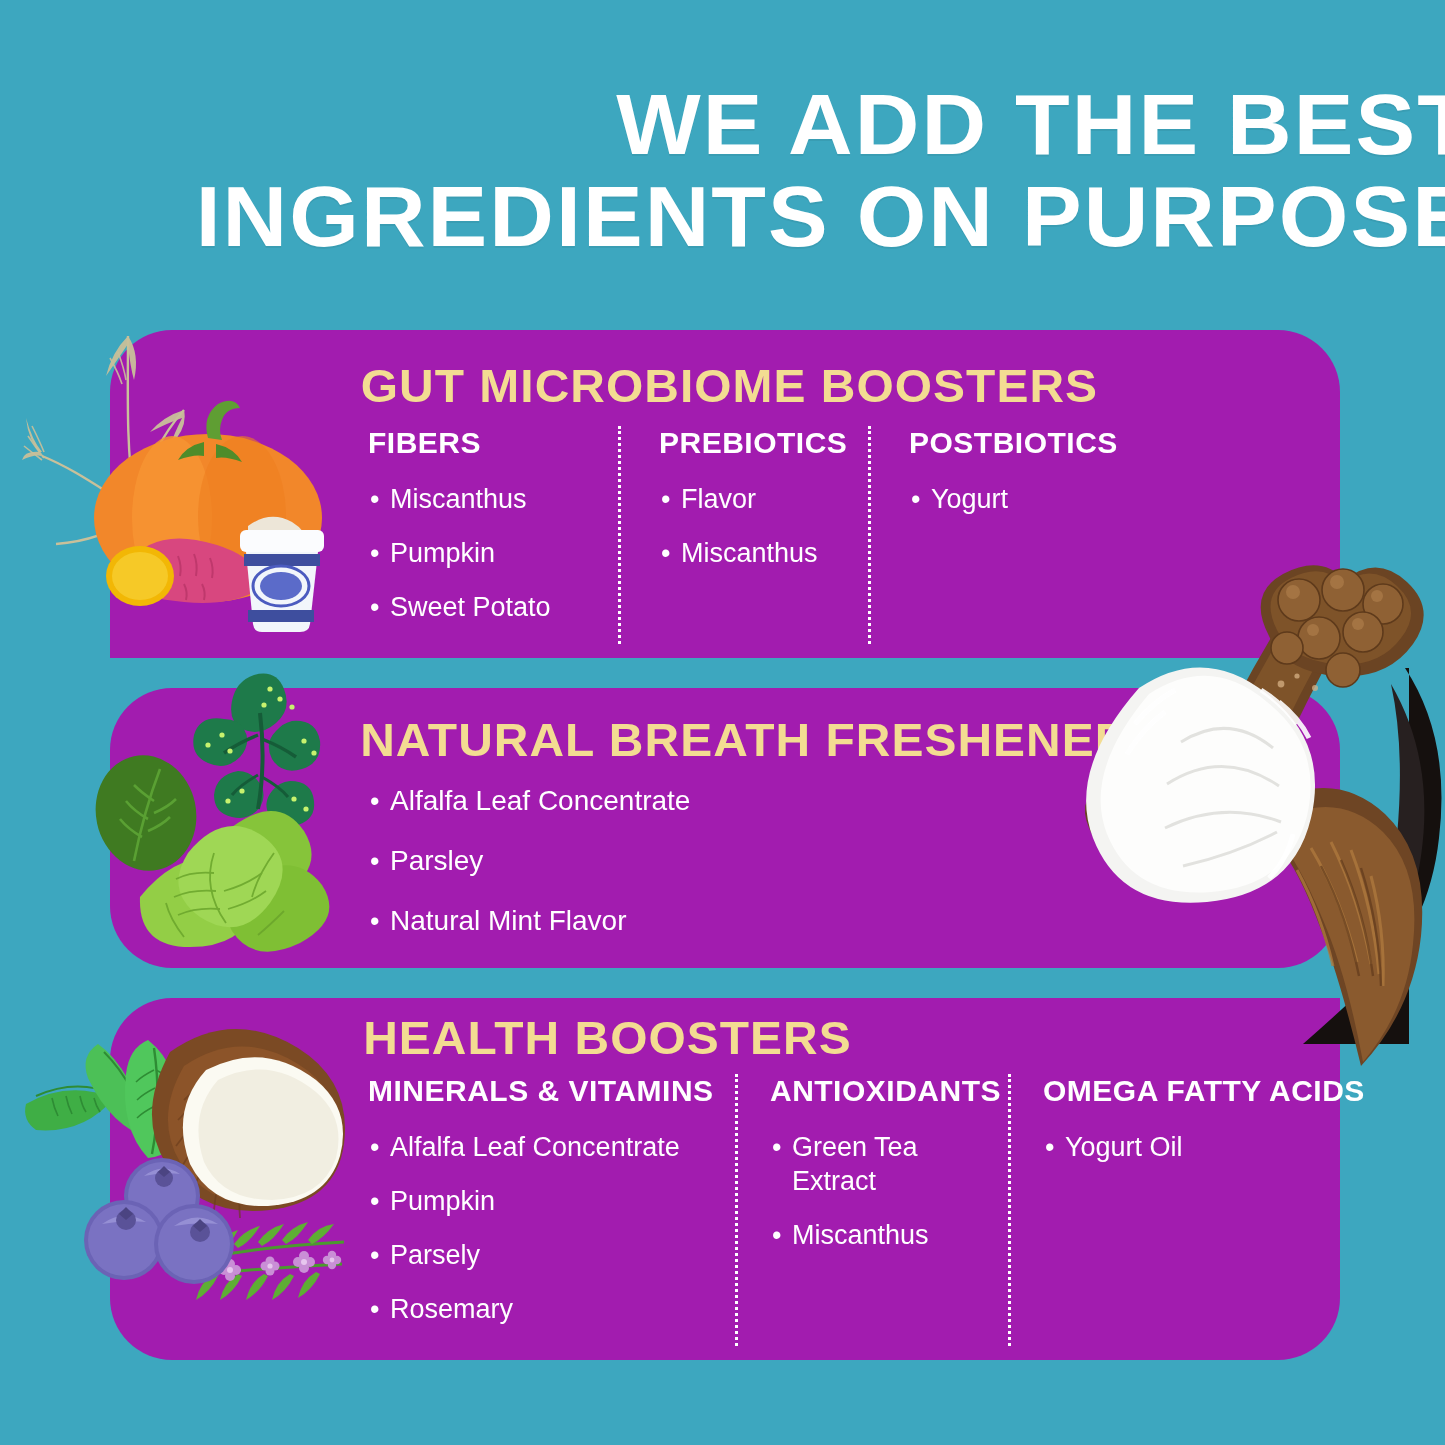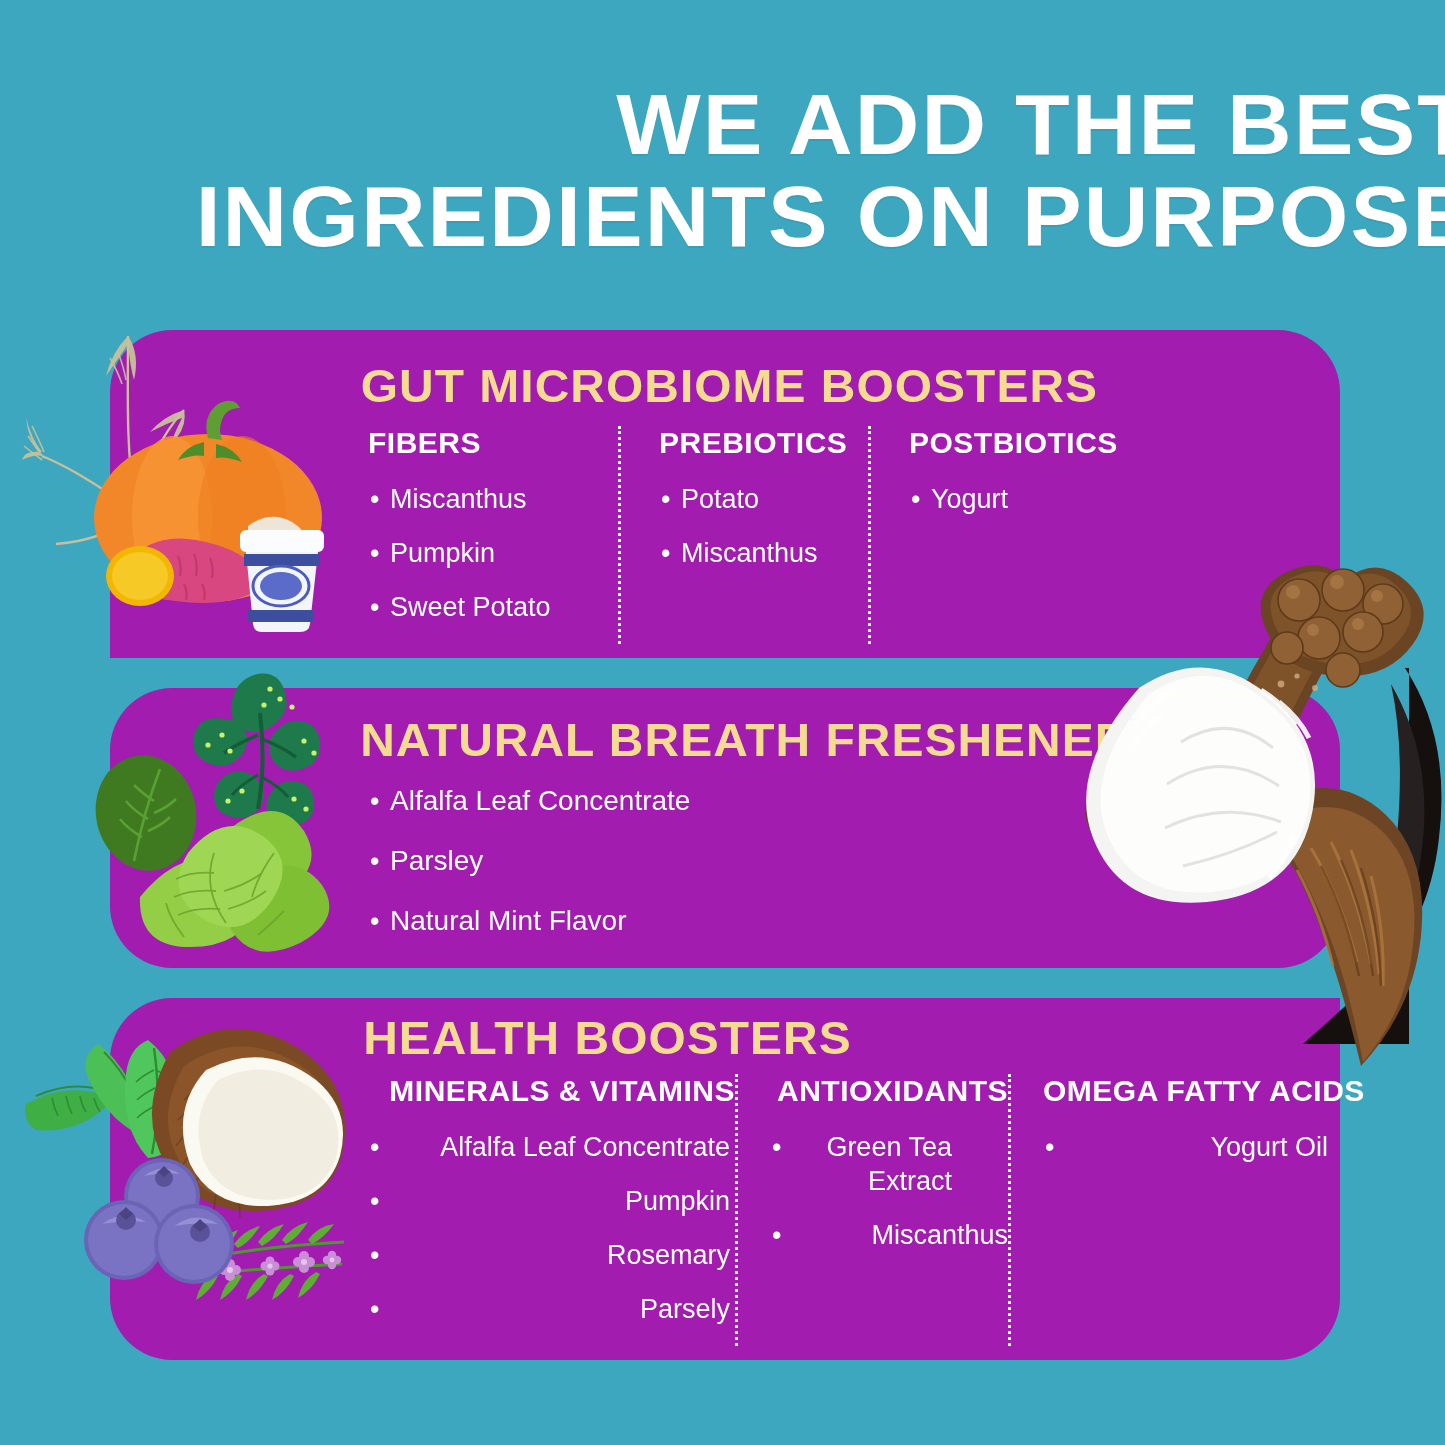--- a/index.html
+++ b/index.html
@@ -39,21 +39,20 @@
     left:110px; top:330px; width:1230px; height:328px;
     border-radius:62px 62px 0 0;
   }
   #panel-breath{
     left:110px; top:688px; width:1230px; height:280px;
     border-radius:62px 62px 62px 62px;
   }
   #panel-health{
     left:110px; top:998px; width:1230px; height:362px;
     border-radius:62px 0 62px 62px;
-    text-align:right;
   }
 
   .panel-inner{ position:absolute; left:0; top:0; right:0; bottom:0; }
 
   .panel-title{
     position:absolute;
     font-family:"Liberation Sans Narrow","Liberation Sans",sans-serif;
     font-weight:bold;
     color:#F3DC92;
     text-transform:uppercase;
@@ -133,21 +132,21 @@
         <ul class="items">
           <li>Miscanthus</li>
           <li>Pumpkin</li>
           <li>Sweet Potato</li>
         </ul>
       </div>
 
       <div class="col" style="width:250px; padding-left:38px;">
         <div class="col-head">PREBIOTICS</div>
         <ul class="items">
-          <li>Potato</li>
+          <li>Flavor</li>
           <li>Miscanthus</li>
         </ul>
       </div>
 
       <div class="col" style="width:300px; padding-left:38px;">
         <div class="col-head">POSTBIOTICS</div>
         <ul class="items">
           <li>Yogurt</li>
         </ul>
       </div>
@@ -170,22 +169,22 @@
 <div class="panel" id="panel-health">
   <div class="panel-inner">
     <div class="panel-title" id="health-title">HEALTH BOOSTERS</div>
     <div class="cols" id="health-cols">
 
       <div class="col" style="width:370px;">
         <div class="col-head">MINERALS &amp; VITAMINS</div>
         <ul class="items">
           <li>Alfalfa Leaf Concentrate</li>
           <li>Pumpkin</li>
+          <li>Parsely</li>
           <li>Rosemary</li>
-          <li>Parsely</li>
         </ul>
       </div>
 
       <div class="col" style="width:275px; padding-left:32px;">
         <div class="col-head">ANTIOXIDANTS</div>
         <ul class="items">
           <li style="max-width:160px;">Green Tea Extract</li>
           <li>Miscanthus</li>
         </ul>
       </div>

